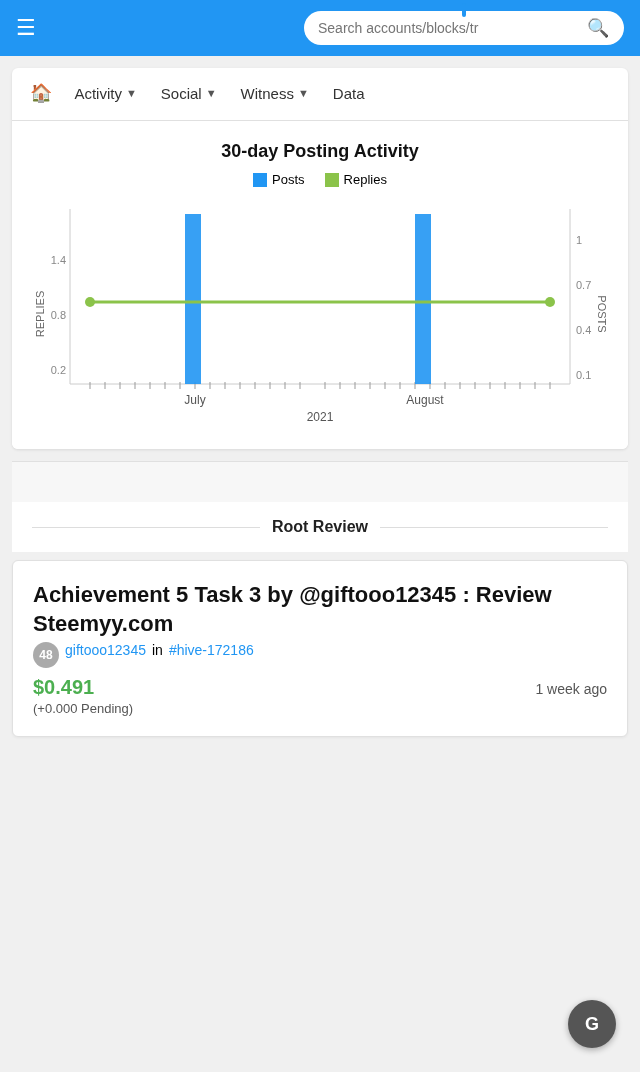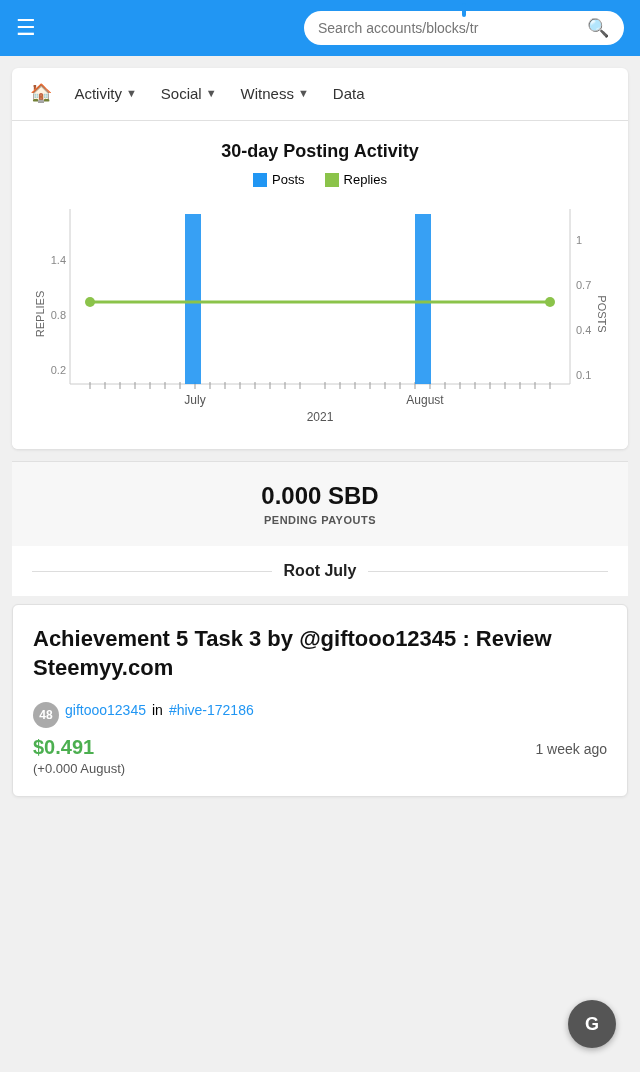--- a/index.html
+++ b/index.html
@@ -189,21 +189,21 @@
       border: 1px solid #e0e0e0;
       border-radius: 6px;
       padding: 20px;
       box-shadow: 0 1px 3px rgba(0,0,0,0.05);
     }
     .post-title {
       font-size: 22px;
       font-weight: bold;
       color: #111;
       line-height: 1.3;
-      margin-bottom: 20px;
+      margin-bottom: 4px;
     }
     .post-meta {
       display: flex;
       align-items: flex-start;
       gap: 6px;
       margin-bottom: 8px;
       flex-wrap: wrap;
     }
     .post-rep {
       background: #aaa;
@@ -387,40 +387,36 @@
 
         <circle cx="60" cy="103" r="5" fill="#8BC34A"></circle>
         <circle cx="520" cy="103" r="5" fill="#8BC34A"></circle>
       </svg>
     </div>
   </div>
 
 </div>
 
 <div class="payouts-section" style="margin: 0 12px; background: #f7f7f7; border-top: 1px solid #e0e0e0;">
-  <div class="payout-item">
-    <div class="payout-amount">0.000 SBD</div>
-    <div class="payout-label">PENDING PAYOUTS</div>
-  </div>
 </div>
 
 <div class="root-posts-header" style="margin: 0 12px; background: white;">
-  <span class="root-posts-label">Root July</span>
+  <span class="root-posts-label">Root Review</span>
 </div>
 
 <div class="post-card">
   <div class="post-title">Achievement 5 Task 3 by @giftooo12345 : Review Steemyy.com</div>
   <div class="post-meta">
     <div class="post-rep">48</div>
     <a class="post-author" href="#">giftooo12345</a>
     <span class="post-in">in</span>
     <span class="post-tag">#hive-172186</span>
   </div>
   <div class="post-value-row">
     <div class="post-value">$0.491</div>
     <div class="post-time">1 week ago</div>
   </div>
-  <div class="post-pending">(+0.000 August)</div>
+  <div class="post-pending">(+0.000 Pending)</div>
 </div>
 
 <div class="translate-btn">
   <span>G</span>
 </div>
 
 </body></html>

